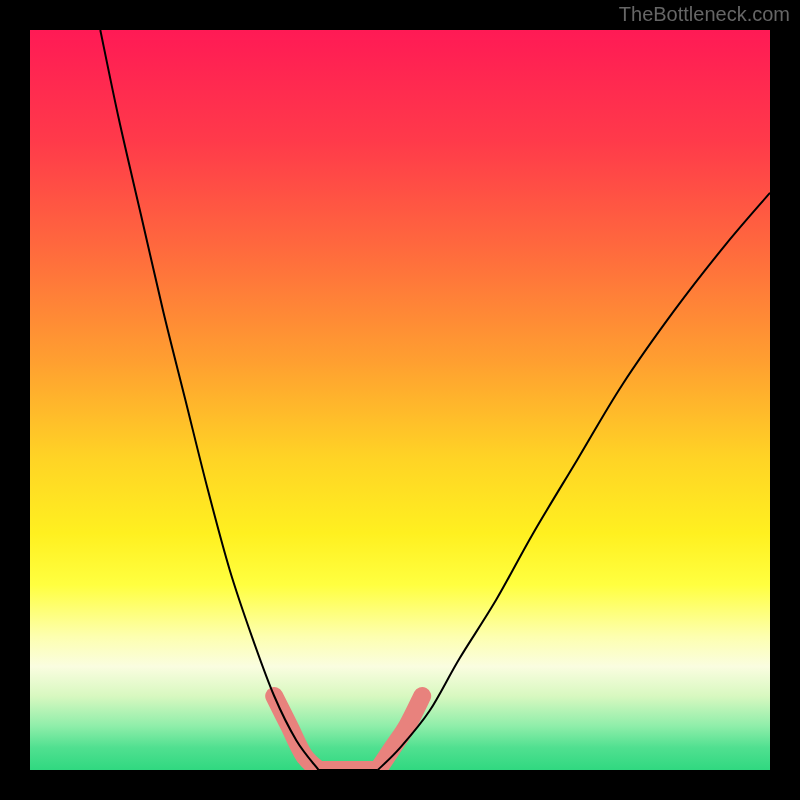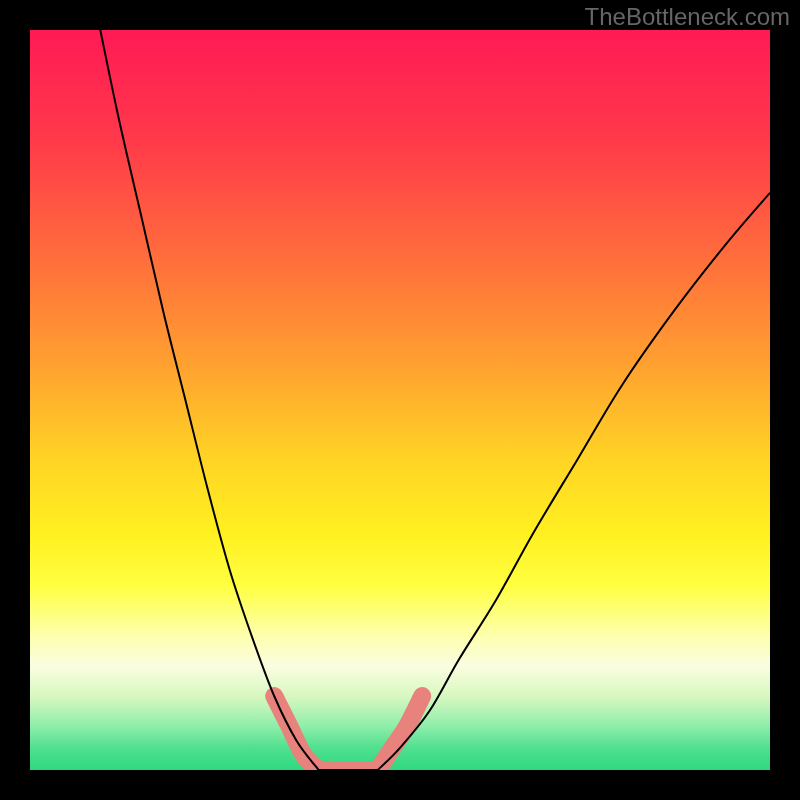--- a/index.html
+++ b/index.html
@@ -13,21 +13,21 @@
       background: #000;
       position: relative;
       overflow: hidden;
     }
     .watermark {
       position: absolute;
       top: 3px;
       right: 10px;
       color: #666;
       font-family: Arial, sans-serif;
-      font-size: 24px;
+      font-size: 20px;
       z-index: 10;
     }
     .chart-area {
       position: absolute;
       top: 30px;
       left: 30px;
       width: 740px;
       height: 740px;
       overflow: hidden;
     }

